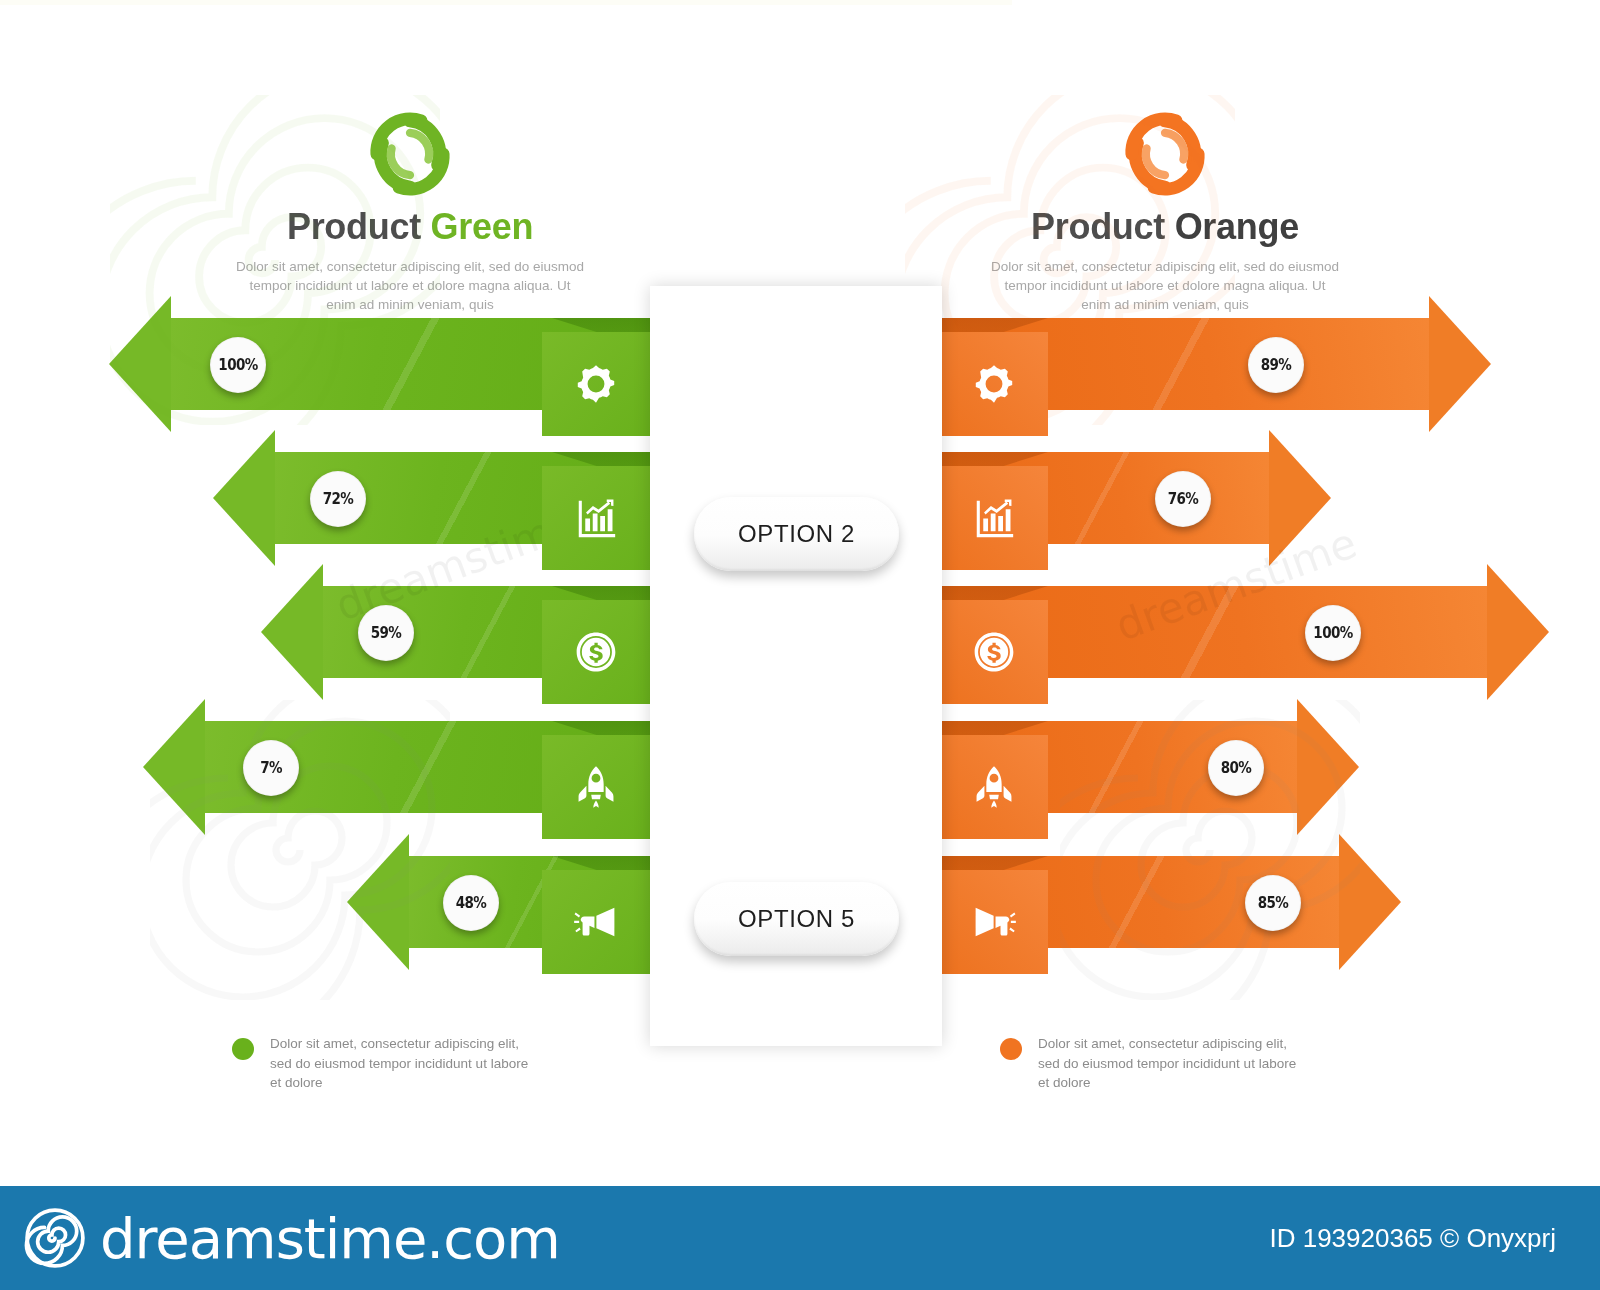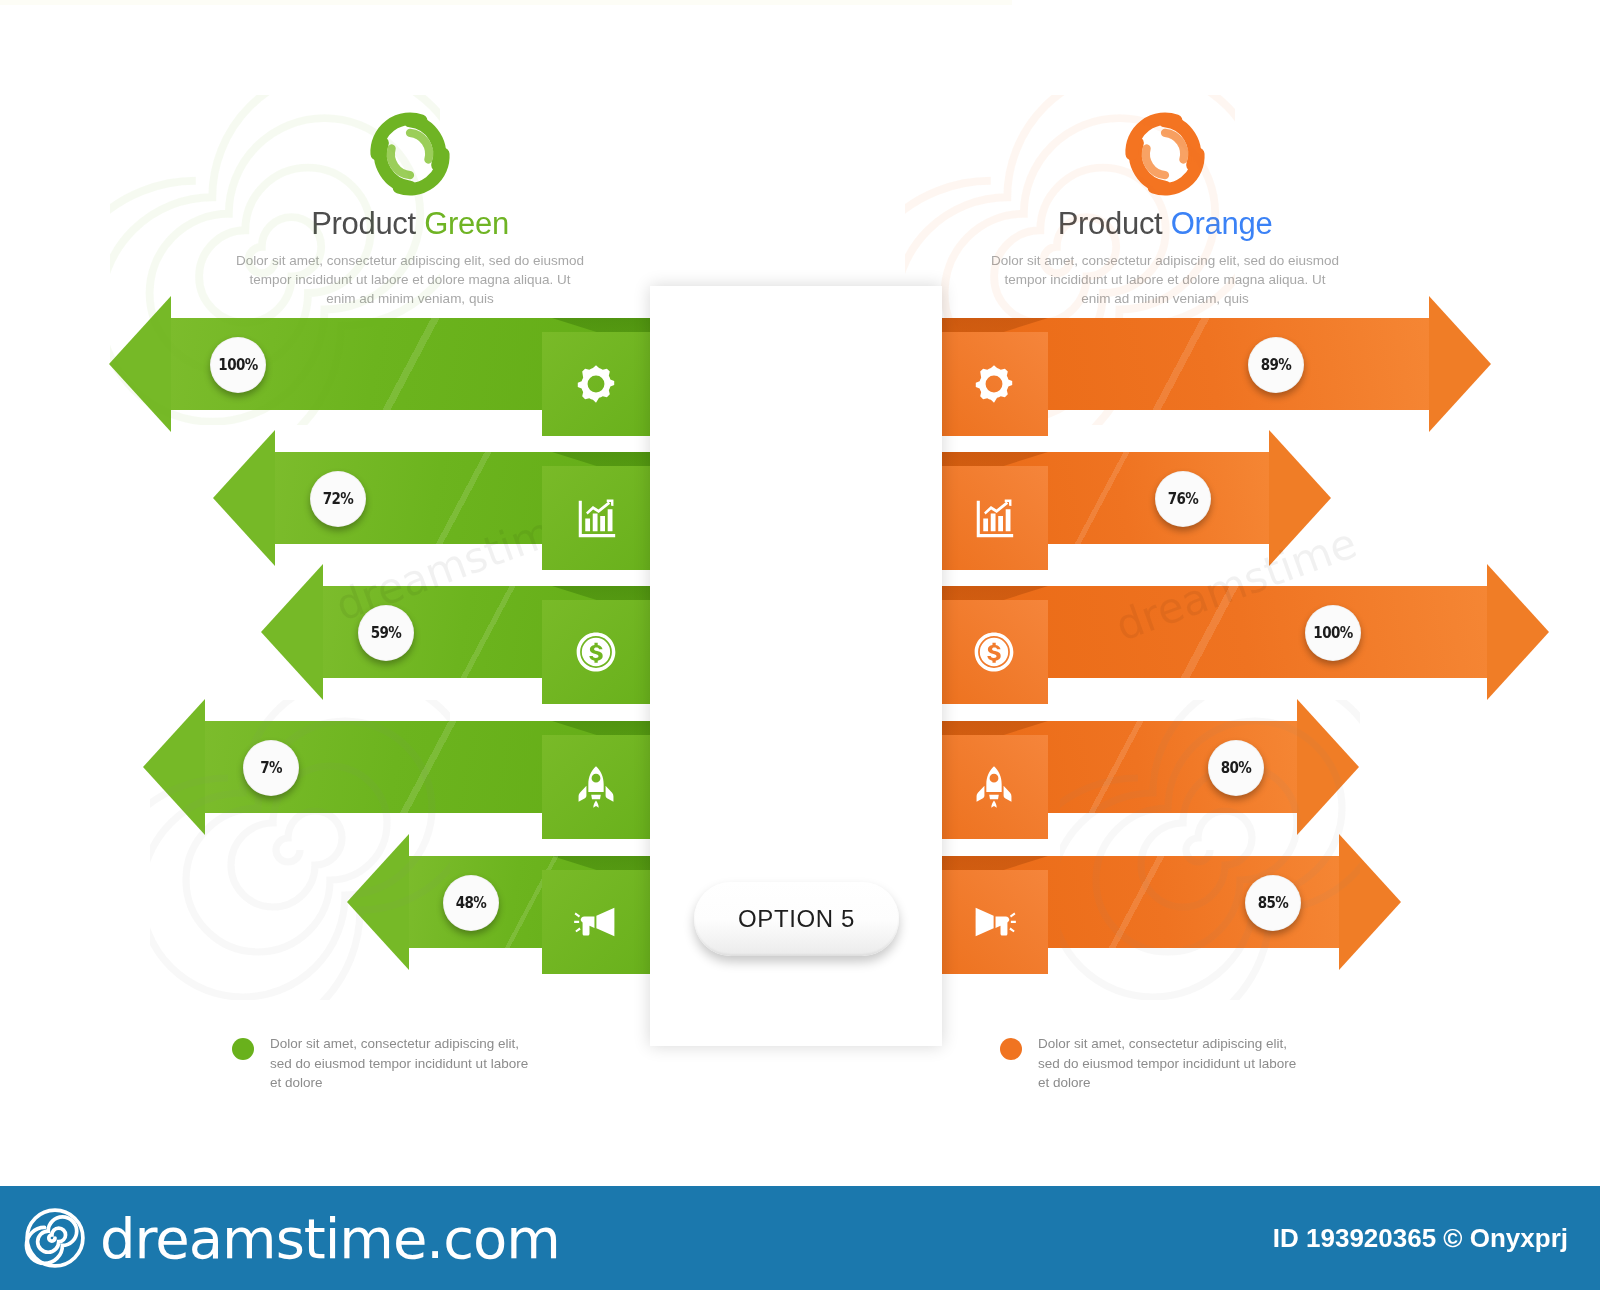--- a/index.html
+++ b/index.html
@@ -14,25 +14,25 @@
   
   .top-strip { position: absolute; left: 0; top: 0; width: 1012px; height: 5px; background: #fdfdf6; }
 
   
   .header { position: absolute; width: 400px; text-align: center; }
   .header.green { left: 210px; top: 108px; }
   .header.orange { left: 965px; top: 108px; }
 
   .logo { width: 92px; height: 92px; margin: 0 auto 6px; position: relative; }
   .brand-title {
-    font-size: 31px; font-weight: normal; letter-spacing: -0.3px;
+    font-size: 36px; font-weight: bold; letter-spacing: -0.3px;
     color: #4d4d4d; white-space: nowrap;
   }
   .brand-title .accent-green { color: #6fb424; }
-  .brand-title .accent-orange { color: #3b82f6; }
+  .brand-title .accent-orange { color: #404040; }
   .brand-desc {
     margin-top: 9px; font-size: 13.5px; line-height: 1.42;
     color: #a8a8a8; padding: 0 24px;
   }
 
   
   .vs-wrap { position: absolute; left: 690px; top: 112px; width: 215px; height: 125px; z-index: 40; }
   .vs-text {
     position: absolute; left: 0; top: 0; width: 215px; height: 125px;
     font-size: 108px; font-weight: 900; line-height: 120px;
@@ -129,22 +129,22 @@
   .bottom-bar {
     position: absolute; left: 0; bottom: 0; width: 1600px; height: 104px;
     background: #1b78ad; display: flex; align-items: center; z-index: 60;
   }
   .bottom-bar .ds-logo { margin-left: 24px; width: 62px; height: 62px; }
   .bottom-bar .ds-name {
     margin-left: 14px; color: #fff; font-size: 56px; letter-spacing: -1px;
     font-family: "DejaVu Sans", sans-serif;
   }
   .bottom-bar .ds-id {
-    margin-left: auto; margin-right: 32px; color: #fff;
-    font-size: 26px; font-weight: bold; text-align: right;
+    margin-left: auto; margin-right: 44px; color: #fff;
+    font-size: 26px; font-weight: normal; text-align: right;
   }
 </style>
 </head>
 <body>
 
 <div class="canvas">
 
   <div class="top-strip"></div>
 
   <div class="wm" style="left:110px; top:95px;">
@@ -391,20 +391,23 @@
       <div class="glyph">
         <svg viewBox="0 0 24 24" style="transform:scaleX(-1)">
             <path d="M21.6 4.6v14.8l-9.4-4.1V8.7z"></path>
             <path d="M11.2 9.1v6l-2.6-1.1v4.1c0 .6-.5 1-1 1H6c-.6 0-1-.4-1-1v-5.9c-.6-.3-1-.9-1-1.6V11c0-1 .8-1.9 1.9-1.9h5.3z"></path>
             <path d="M1.4 7.1l2.3 1.6-.6.9-2.3-1.6zM.6 11.4h2.6v1.1H.6zM1.2 16.5l2.2-1.6.6 1-2.2 1.5z"></path>
           </svg>
       </div>
     </div>
   </div>
 
+  <div class="pill" style="top:497px;">
+    <span>OPTION 2</span>
+  </div>
   <div class="pill" style="top:882px;text-align:center;">
     <span>OPTION 5</span>
   </div>
 
   <div class="footer-note" style="left:232px; top:1034px;">
     <div class="dot g"></div>
     <div class="txt">Dolor sit amet, consectetur adipiscing elit, sed do eiusmod tempor incididunt ut labore et dolore</div>
   </div>
   <div class="footer-note" style="left:1000px; top:1034px;">
     <div class="dot o"></div>

